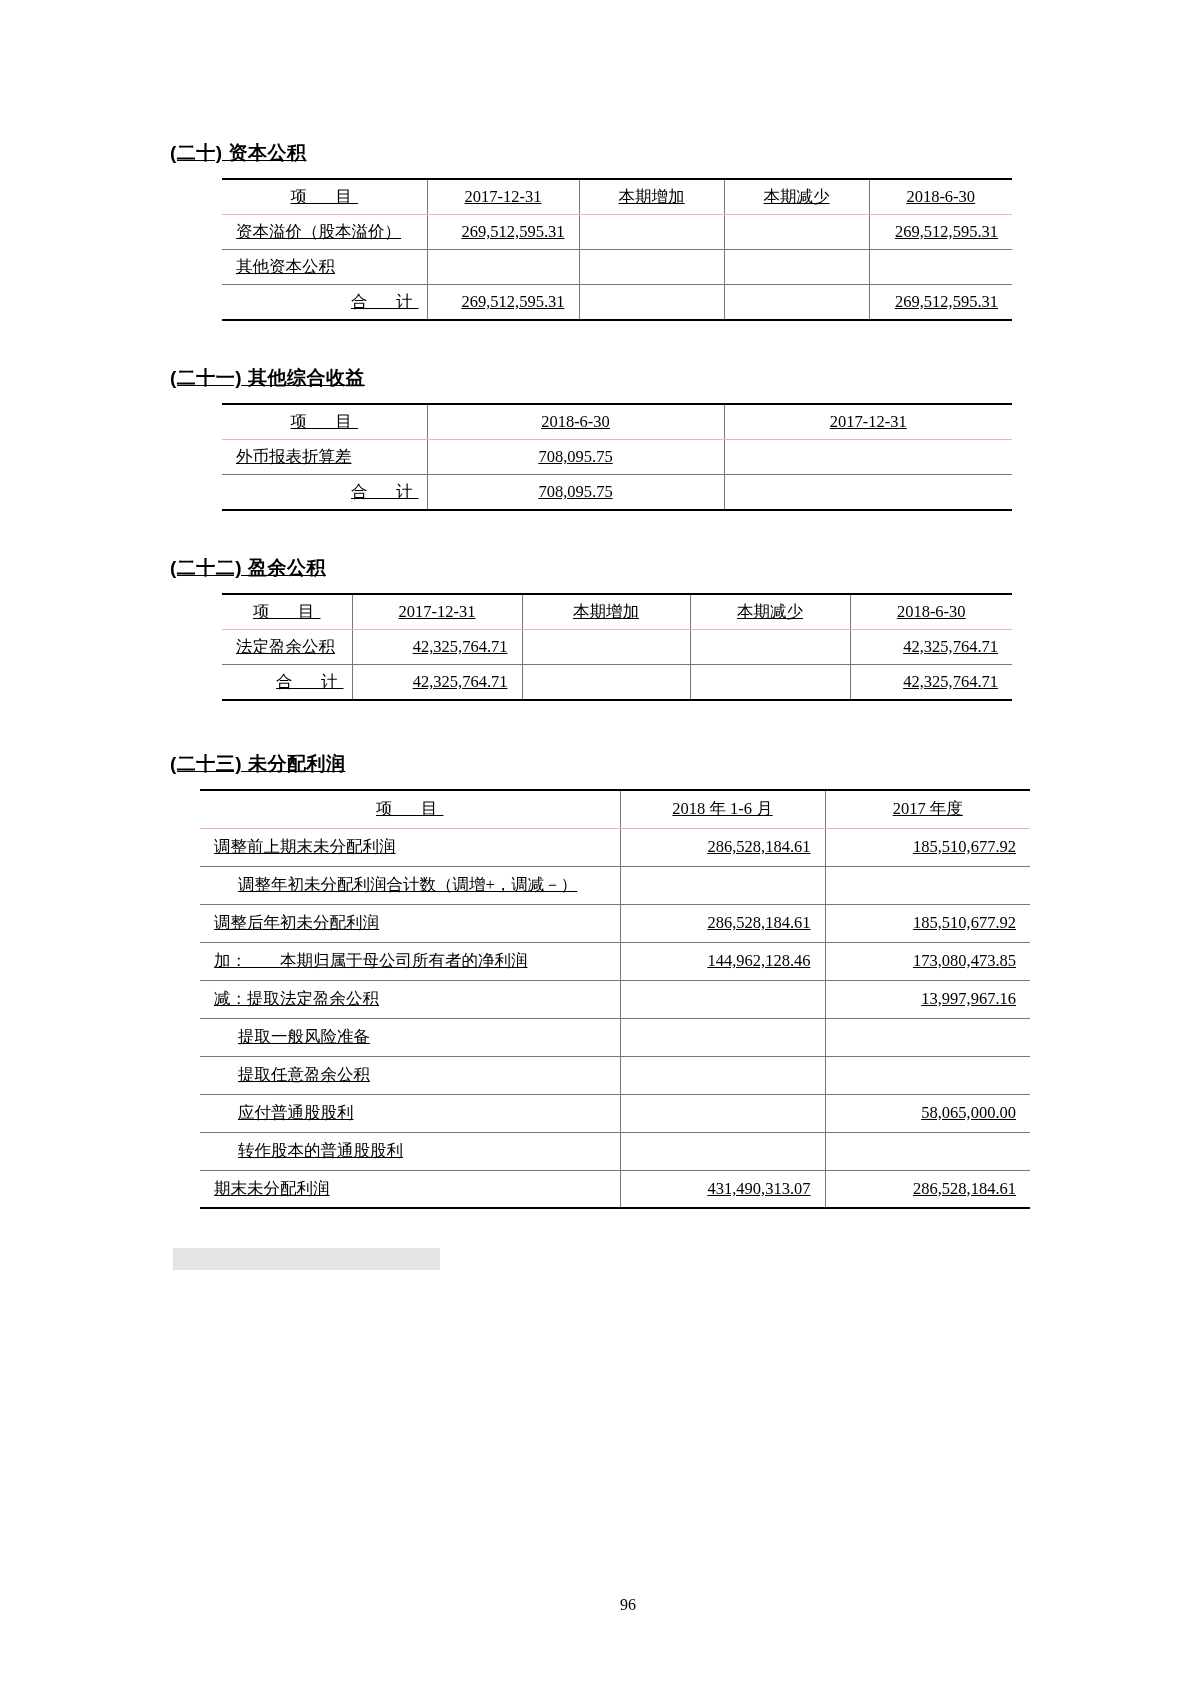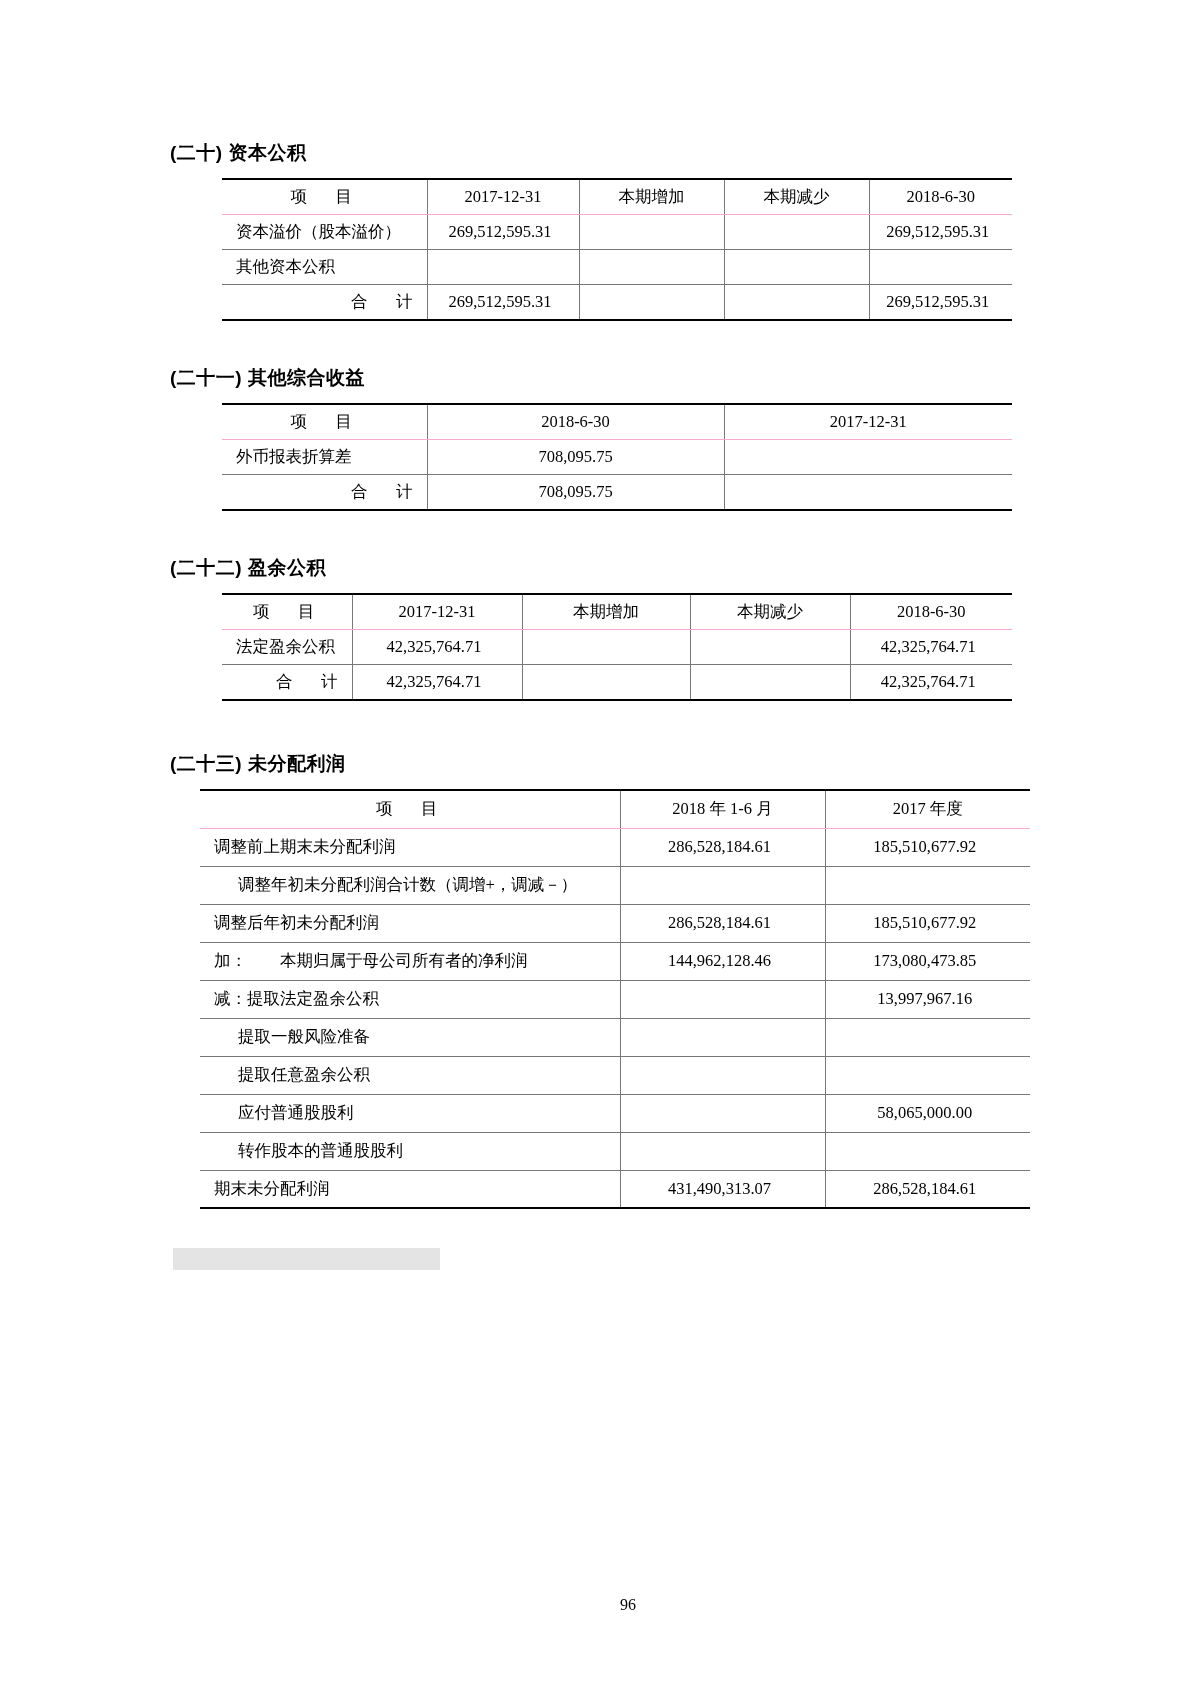--- a/index.html
+++ b/index.html
@@ -13,20 +13,21 @@
     font-family: "Liberation Serif", "DejaVu Serif", serif;
     color: #000;
     position: relative;
   }
   .page {
     position: relative;
     width: 1200px;
     height: 1696px;
     box-sizing: border-box;
     padding: 140px 170px 0 170px;
+    text-decoration: underline;
   }
   .section {
     margin-bottom: 34px;
   }
   .section-title {
     font-family: "Liberation Sans", "DejaVu Sans", sans-serif;
     font-weight: bold;
     font-size: 19px;
     letter-spacing: 0.5px;
     margin: 0 0 12px 0;
@@ -64,21 +65,21 @@
     border-left: none;
   }
   .tbl td:last-child {
     border-right: none;
   }
   .hdr td {
     text-align: center;
     border-bottom: 1px solid #f9a8d4;
   }
   .c { text-align: center; }
-  .r { text-align: center; padding-right: 14px; }
+  .r { text-align: right; padding-right: 14px; }
   .l { text-align: left; padding-left: 14px; }
   .indent { padding-left: 38px; }
   .sp2 { letter-spacing: 6px; text-align: right; }
 
   
   .t1 { width: 790px; margin-left: 52px; }
   .t1 col.c1 { width: 205px; }
   .t1 col.c2 { width: 152px; }
   .t1 col.c3 { width: 145px; }
   .t1 col.c4 { width: 145px; }

